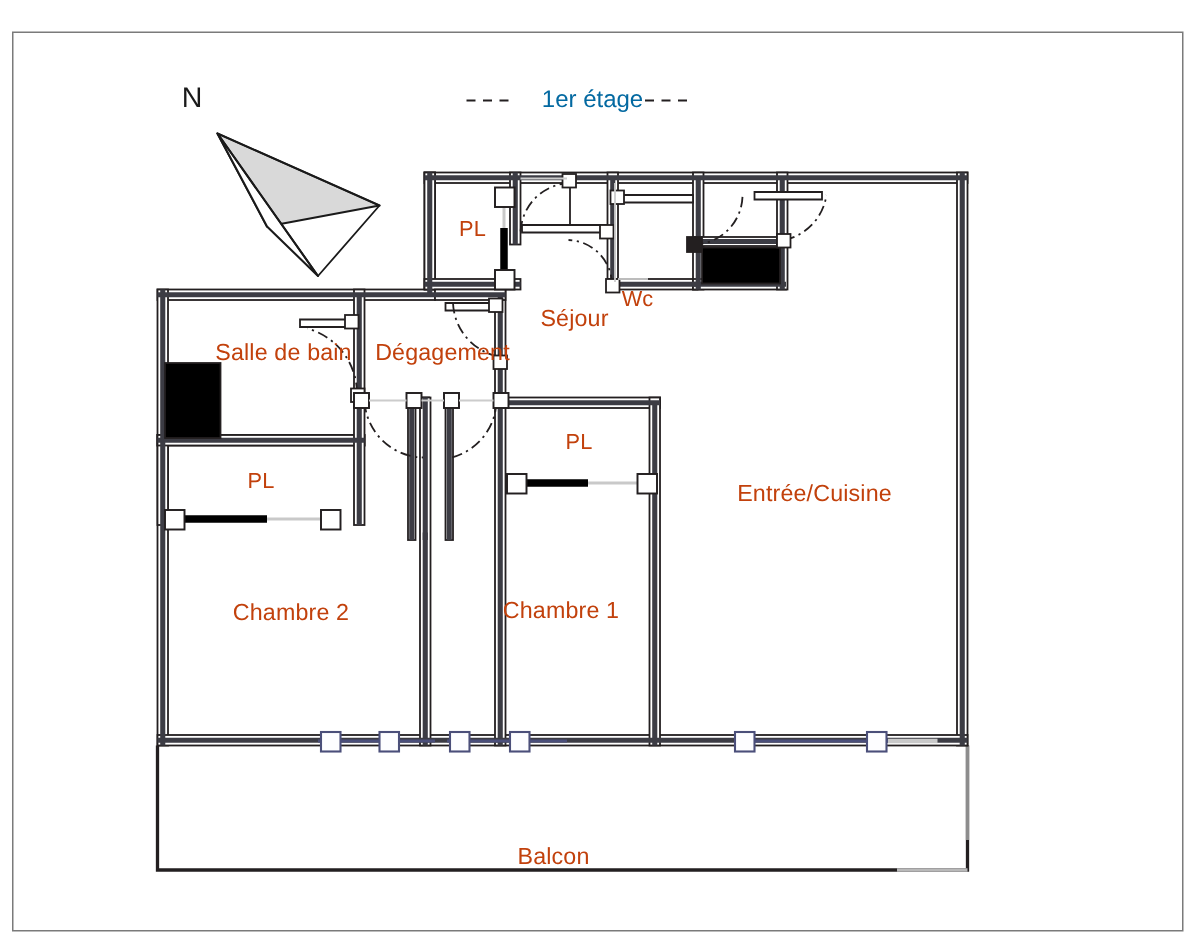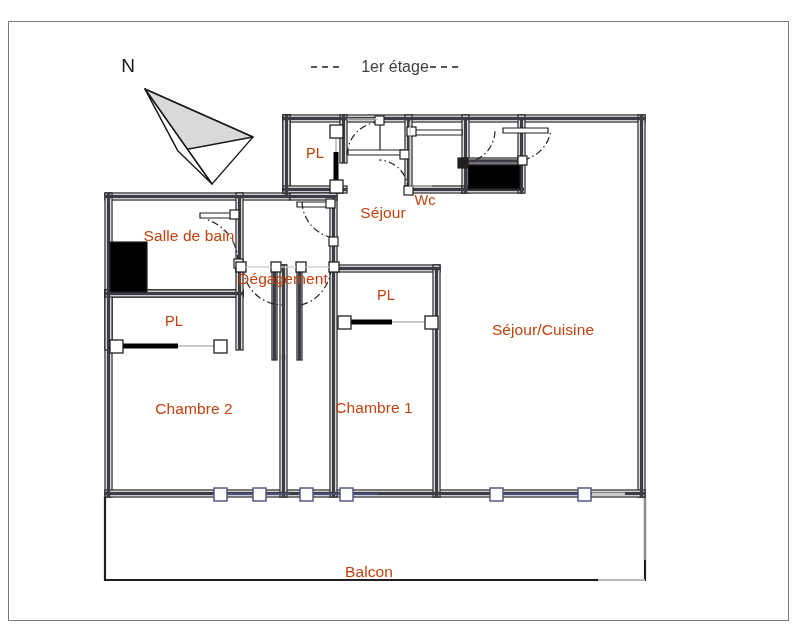--- a/index.html
+++ b/index.html
@@ -40,21 +40,21 @@
     letter-spacing: 0.1px;
   }
   .lbl-lg { font-size: 15.5px; }
   .lbl-md { font-size: 14.5px; }
   #title-text {
     position: absolute;
     left: 395px;
     top: 67px;
     transform: translate(-50%, -50%);
     font-size: 16px;
-    color: #404040;
+    color: #0369a1;
     white-space: nowrap;
   }
   #north-letter {
     position: absolute;
     left: 128px;
     top: 66px;
     transform: translate(-50%, -50%);
     font-size: 19px;
     color: #1a1a1a;
   }
@@ -260,21 +260,21 @@
   </svg>
 
   <div id="north-letter">N</div>
 
   <div id="title-text">1er étage</div>
 
   <div class="room-label lbl-md" style="left:315px; top:153px;">PL</div>
   <div class="room-label lbl-md" style="left:425px; top:172px;margin-top:28px;">Wc</div>
   <div class="room-label lbl-lg" style="left:383px; top:213px;">Séjour</div>
   <div class="room-label lbl-lg" style="left:189px; top:236px;text-align:center;">Salle de bain</div>
-  <div class="room-label lbl-lg" style="left:283px; top:236px;margin-top:43px;">Dégagement</div>
+  <div class="room-label lbl-lg" style="left:295px; top:236px;">Dégagement</div>
   <div class="room-label lbl-md" style="left:174px; top:321px;">PL</div>
   <div class="room-label lbl-md" style="left:386px; top:295px;">PL</div>
-  <div class="room-label lbl-lg" style="left:543px; top:330px;">Séjour/Cuisine</div>
+  <div class="room-label lbl-lg" style="left:543px; top:330px;">Entrée/Cuisine</div>
   <div class="room-label lbl-lg" style="left:194px; top:409px;">Chambre 2</div>
   <div class="room-label lbl-lg" style="left:374px; top:408px;">Chambre 1</div>
   <div class="room-label lbl-lg" style="left:369px; top:572px;text-align:right;">Balcon</div>
 
 </div>
 
 </body></html>

